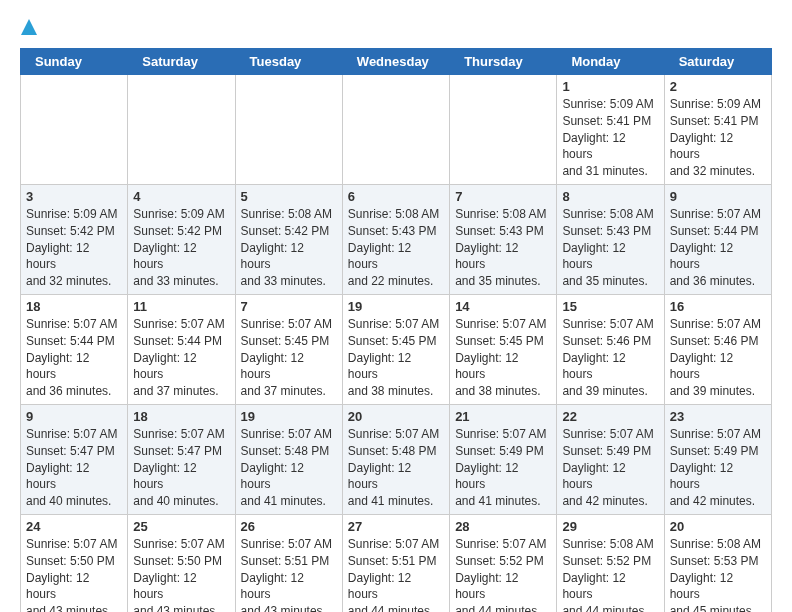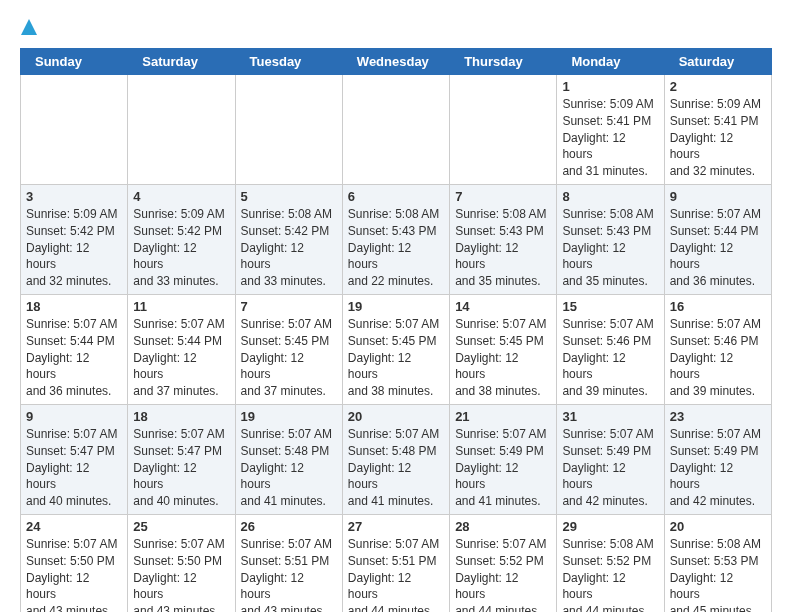--- a/index.html
+++ b/index.html
@@ -229,21 +229,21 @@
           </td>
           <td>
             <span class="day-num">20</span>
             <div class="cell-content"><span>Sunrise: 5:07 AM</span><br><span>Sunset: 5:48 PM</span><br><span>Daylight: 12 hours</span><br><span>and 41 minutes.</span></div>
           </td>
           <td>
             <span class="day-num">21</span>
             <div class="cell-content"><span>Sunrise: 5:07 AM</span><br><span>Sunset: 5:49 PM</span><br><span>Daylight: 12 hours</span><br><span>and 41 minutes.</span></div>
           </td>
           <td>
-            <span class="day-num">31</span>
+            <span class="day-num">22</span>
             <div class="cell-content"><span>Sunrise: 5:07 AM</span><br><span>Sunset: 5:49 PM</span><br><span>Daylight: 12 hours</span><br><span>and 42 minutes.</span></div>
           </td>
           <td>
             <span class="day-num">23</span>
             <div class="cell-content"><span>Sunrise: 5:07 AM</span><br><span>Sunset: 5:49 PM</span><br><span>Daylight: 12 hours</span><br><span>and 42 minutes.</span></div>
           </td>
         </tr>
         <tr>
           <td>
             <span class="day-num">24</span>

